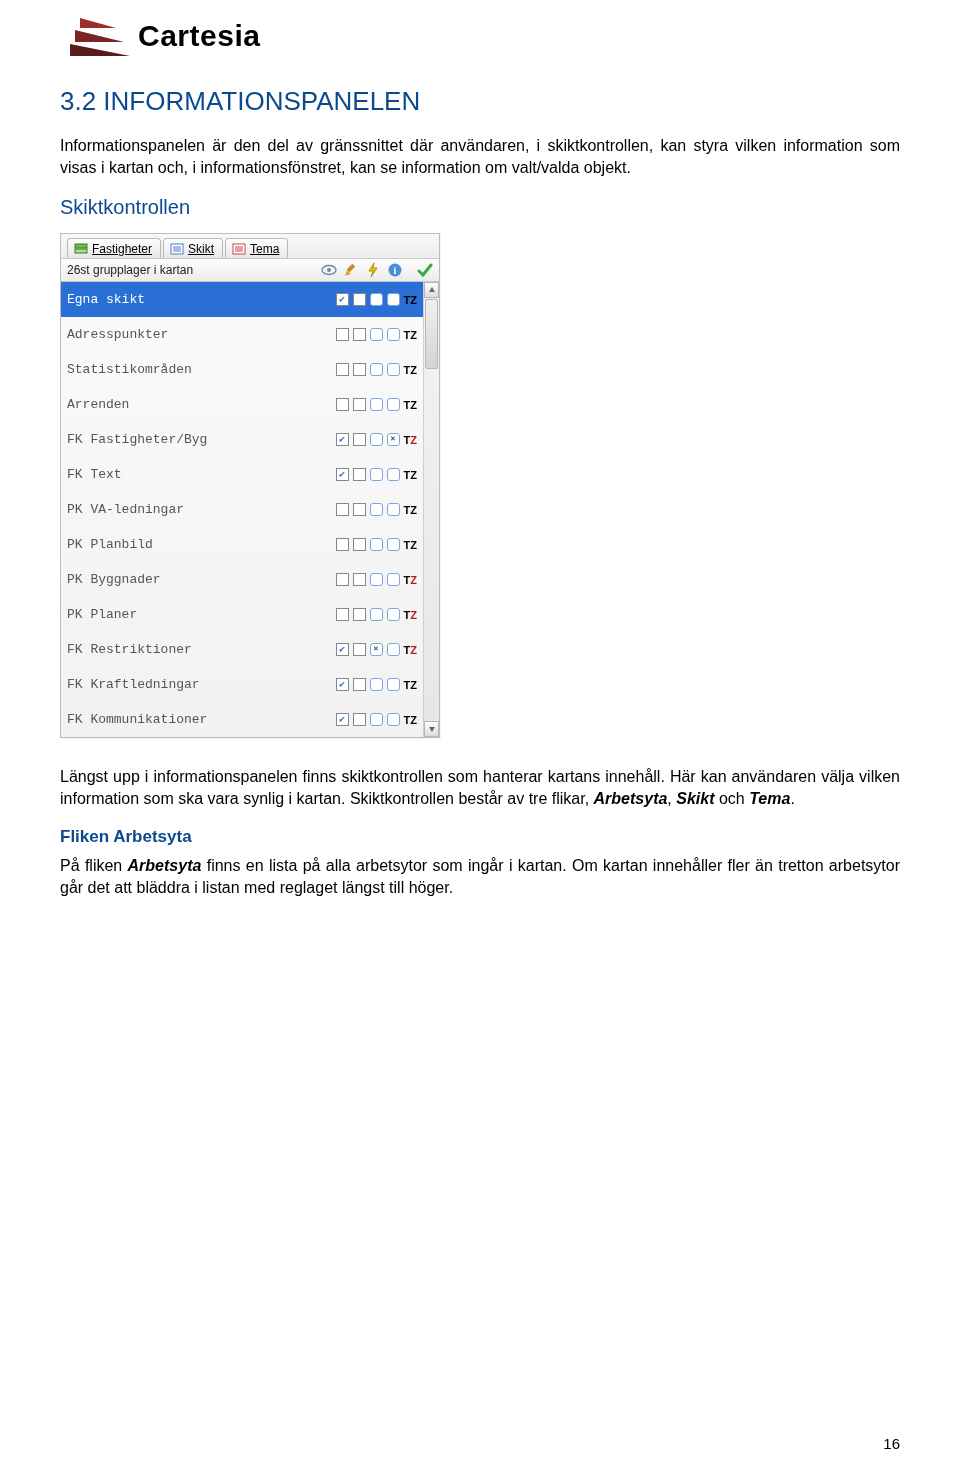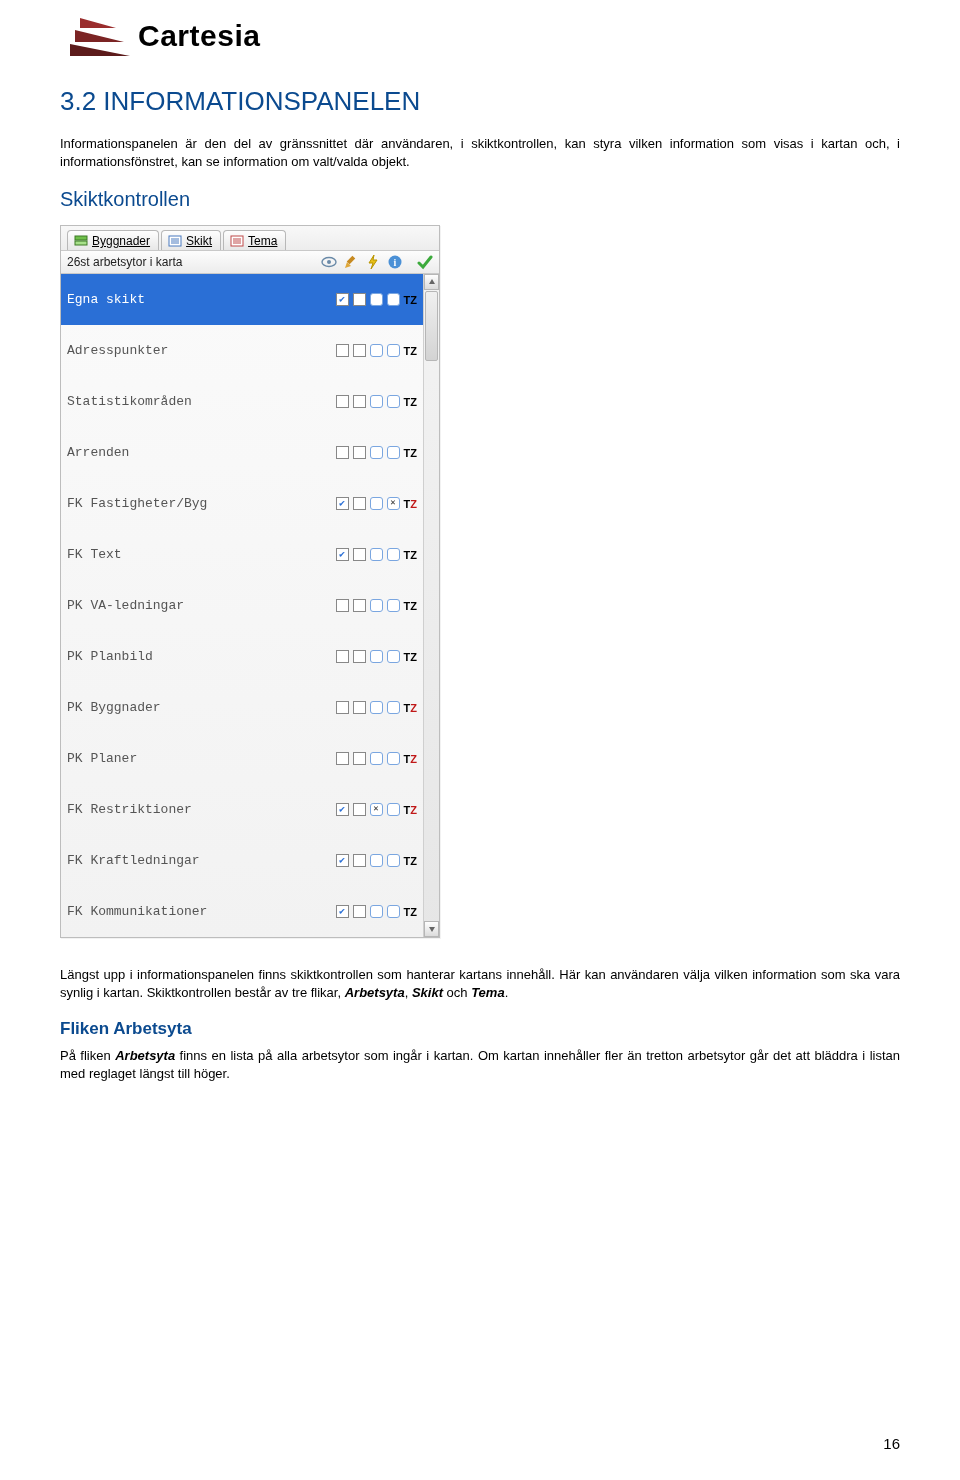--- a/index.html
+++ b/index.html
@@ -24,21 +24,21 @@
   .logo-text { font-size: 30px; font-weight: 700; letter-spacing: 0.5px; }
 
   h1.section {
     color: #0b4a8f;
     font-size: 26px;
     font-weight: 400;
     margin-top: 8px;
     margin-bottom: 18px;
   }
   p.body {
-    font-size: 13px;
+    font-size: 16px;
     line-height: 1.35;
     margin-bottom: 18px;
     text-align: justify;
   }
   h2.sub {
     color: #0b4a8f;
     font-size: 20px;
     font-weight: 400;
     margin-top: 10px;
     margin-bottom: 14px;
@@ -112,21 +112,21 @@
   }
   .scroll-thumb {
     position:absolute; left:1px; right:1px; top:17px; height:70px;
     background: linear-gradient(#f0f0f0,#d3d3d3);
     border:1px solid #b6b6b6;
     border-radius:2px;
   }
 
   .row {
     display:flex; align-items:center;
-    padding: 18px 6px;
+    padding: 10px 6px;
     gap: 4px;
     font-family: "Courier New", monospace;
     font-size: 13px;
     color: #555;
   }
   .row.selected {
     background: #2a6fd6;
     color: #fff;
   }
   .row .name { flex:1; white-space:nowrap; overflow:hidden; }
@@ -182,21 +182,21 @@
 
 <div class="panel">
   <div class="tabs">
     <div class="tab">
       <span class="ico">
         <svg viewBox="0 0 14 12">
             <rect x="1" y="1" width="12" height="4" fill="#6fbf4a" stroke="#3d7a26"></rect>
             <rect x="1" y="6" width="12" height="4" fill="#a7e08a" stroke="#3d7a26"></rect>
           </svg>
       </span>
-      <span class="tab-label">Byggnader</span>
+      <span class="tab-label">Fastigheter</span>
     </div>
     <div class="tab">
       <span class="ico">
         <svg viewBox="0 0 14 12">
             <rect x="1" y="1" width="12" height="10" fill="#fff" stroke="#4a7abf"></rect>
             <line x1="3" y1="4" x2="11" y2="4" stroke="#4a7abf"></line>
             <line x1="3" y1="6" x2="11" y2="6" stroke="#4a7abf"></line>
             <line x1="3" y1="8" x2="11" y2="8" stroke="#4a7abf"></line>
           </svg>
       </span>
@@ -209,21 +209,21 @@
             <line x1="3" y1="4" x2="11" y2="4" stroke="#bf4a4a"></line>
             <line x1="3" y1="6" x2="11" y2="6" stroke="#bf4a4a"></line>
             <line x1="3" y1="8" x2="11" y2="8" stroke="#bf4a4a"></line>
           </svg>
       </span>
       <span class="tab-label">Tema</span>
     </div>
   </div>
 
   <div class="toolbar">
-    <span class="count">26st arbetsytor i karta</span>
+    <span class="count">26st grupplager i kartan</span>
     <span class="tb-icons">
       <span class="tb-ico">
         <svg viewBox="0 0 16 16">
             <ellipse cx="8" cy="8" rx="7" ry="4.5" fill="none" stroke="#6a8aa8" stroke-width="1.4"></ellipse>
             <circle cx="8" cy="8" r="2" fill="#6a8aa8"></circle>
           </svg>
       </span>
       <span class="tb-ico">
         <svg viewBox="0 0 16 16">
             <polygon points="2,14 4,8 8,12" fill="#e0a83a"></polygon>

